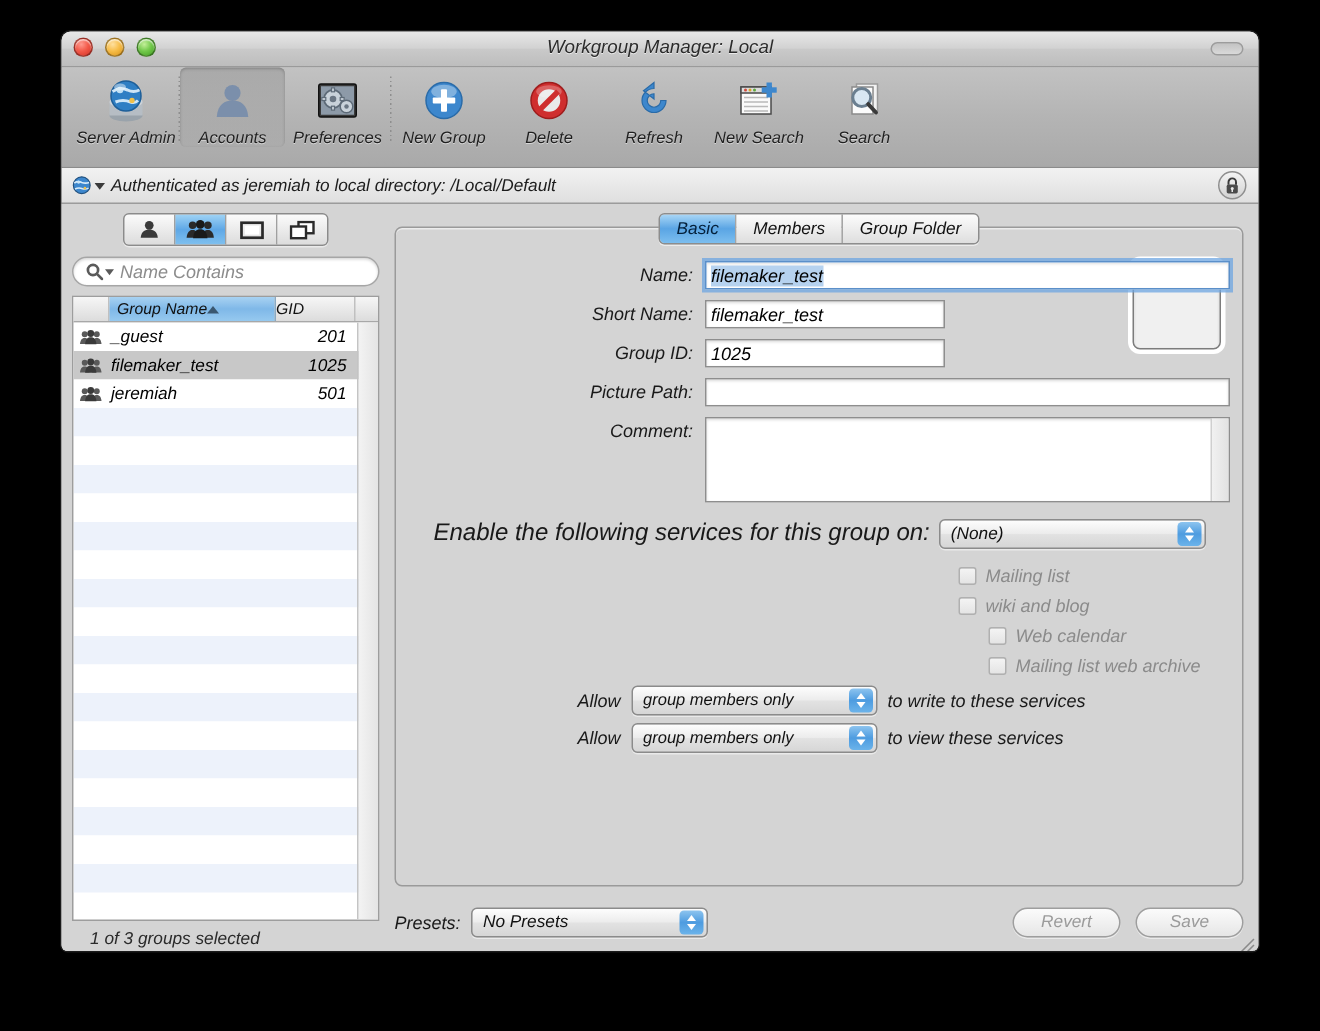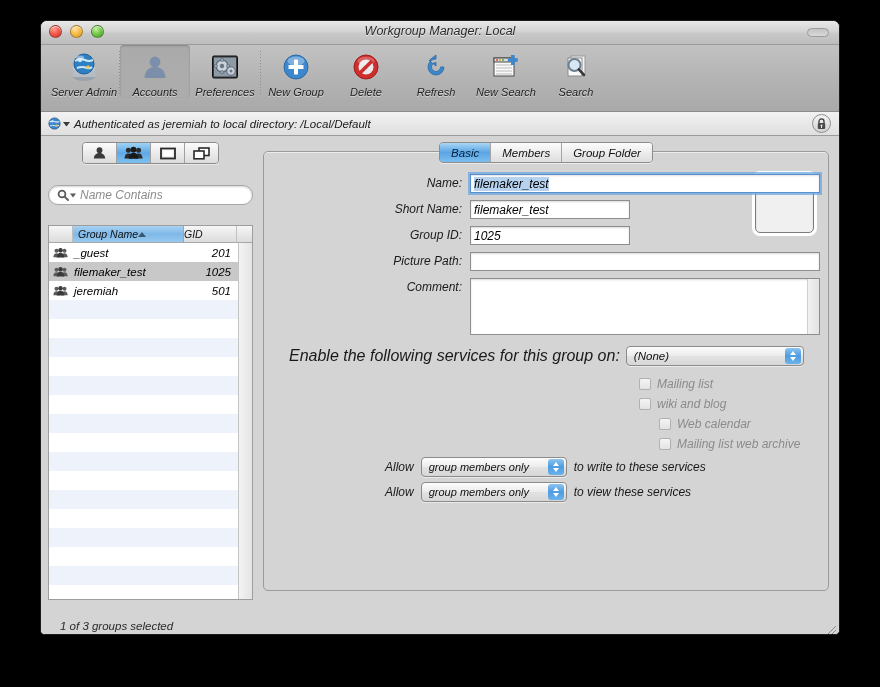--- a/index.html
+++ b/index.html
@@ -128,21 +128,20 @@
   }
 
   
   .sidebar {
     width: 218px;
     background: #d4d4d4;
     display: flex; flex-direction: column;
     padding: 6px 6px 0 7px;
     box-sizing: border-box;
     position: relative;
-    gap: 14px;
   }
   .seg-wrap { display: flex; justify-content: center; margin-bottom: 7px; }
   .segmented {
     display: flex;
     border: 1px solid #8b8b8b;
     border-radius: 4px;
     overflow: hidden;
     height: 20px;
     box-shadow: 0 1px 0 rgba(255,255,255,0.5);
   }
@@ -382,21 +381,21 @@
   }
   .ar-up {
     width: 0; height: 0; border-left: 3.5px solid transparent;
     border-right: 3.5px solid transparent; border-bottom: 4px solid #fff;
   }
   .ar-dn {
     width: 0; height: 0; border-left: 3.5px solid transparent;
     border-right: 3.5px solid transparent; border-top: 4px solid #fff;
   }
   .popup.services { width: 178px; margin-left: 6px; }
-  .popup.allow    { width: 146px; margin: 0 7px; font-size: 11px; }
+  .popup.allow    { width: 164px; margin: 0 7px; font-size: 11px; }
   .popup.presets  { width: 158px; margin-left: 7px; }
 
   .cbrow {
     display: flex; align-items: center;
     height: 20px;
     padding-left: 0;
   }
   .cbox {
     width: 12px; height: 12px;
     border: 1px solid #b0b0b0;
@@ -848,20 +847,37 @@
                   <span class="ar-up"></span>
                     <span class="ar-dn"></span>
                 </span>
               </div>
               <span>to view these services</span>
             </div>
 
           </div>
         </div>
 
+        <div class="bottombar">
+          <span class="bb-label">Presets:</span>
+          <div class="popup presets">
+            <span>No Presets</span>
+            <span class="arrows">
+              <span class="ar-up"></span>
+                <span class="ar-dn"></span>
+            </span>
+          </div>
+          <span class="spacer"></span>
+          <div class="btn">
+            <span>Revert</span>
+          </div>
+          <div class="btn">
+            <span>Save</span>
+          </div>
+        </div>
 
         <svg class="grip" viewBox="0 0 13 13">
           <g stroke="#8a8a8a" stroke-width="1">
             <line x1="12" y1="3" x2="3" y2="12"></line>
             <line x1="12" y1="7" x2="7" y2="12"></line>
             <line x1="12" y1="11" x2="11" y2="12"></line>
           </g>
         </svg>
       </div>
     </div>

